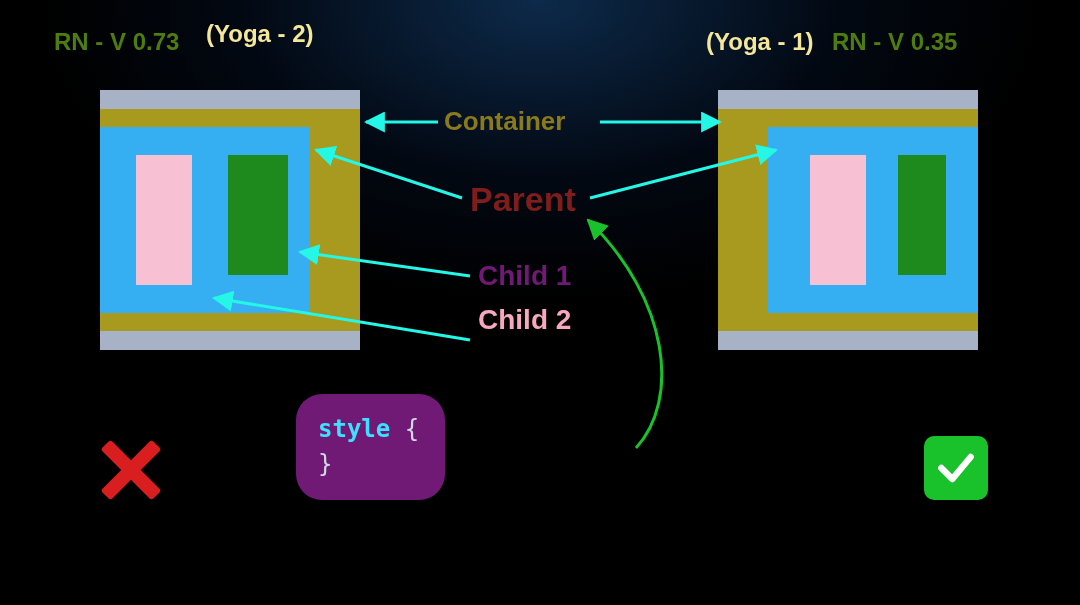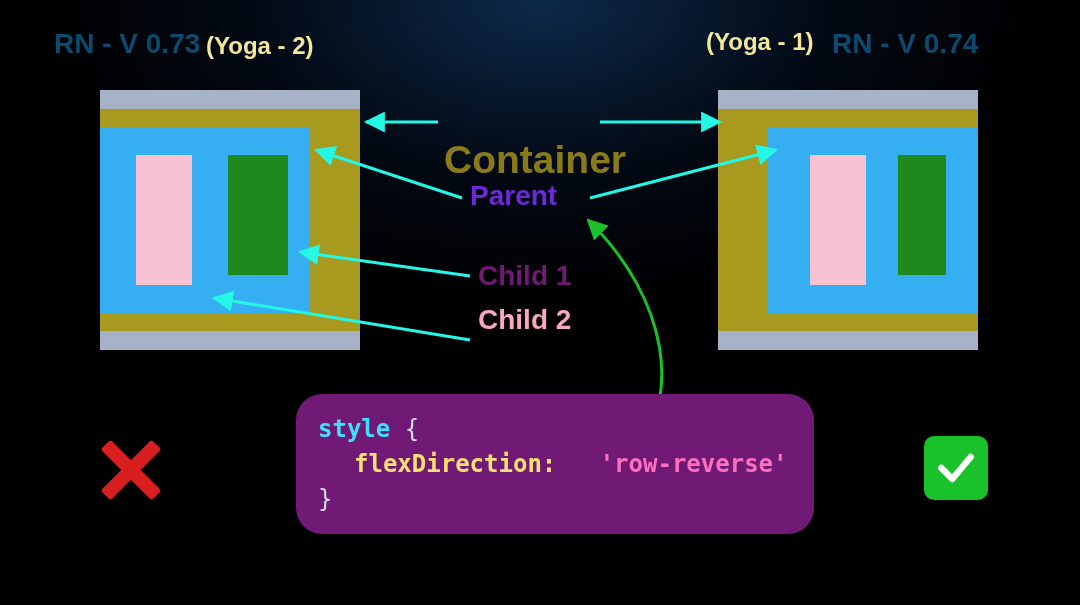--- a/index.html
+++ b/index.html
@@ -10,26 +10,26 @@
     background: radial-gradient(ellipse 500px 300px at 50% 0%, #0d2a4a 0%, #020812 60%, #000 100%);
     font-family: Arial, Helvetica, sans-serif;
     overflow: hidden;
     position: relative;
   }
   .abs { position: absolute; }
   .bold { font-weight: 800; }
   svg.arrows { position: absolute; top: 0; left: 0; pointer-events: none; }
 
   
-  .hdr-pink { color: #0c4a6e; font-size: 28px; }
+  .hdr-pink { color: #4d7c0f; font-size: 24px; }
   .hdr-yellow { color: #f5e79a; font-size: 24px; }
 
   
-  .lbl-container { color: #8a7a1a; font-size: 39px; margin-top: 32px; }
-  .lbl-parent    { color: #6d28d9; font-size: 28px; }
+  .lbl-container { color: #8a7a1a; font-size: 26px; }
+  .lbl-parent    { color: #7f1d1d; font-size: 34px; }
   .lbl-child1    { color: #701a75; font-size: 28px; }
   .lbl-child2    { color: #f7a7bf; font-size: 28px; }
 
   
   .demo-frame {
     position: absolute;
     width: 260px;
     height: 260px;
     background: #a8b2c6;
     display: flex;
@@ -105,23 +105,23 @@
     display: flex;
     align-items: center;
     justify-content: center;
   }
   .check-mark svg { width: 44px; height: 44px; }
 </style>
 </head>
 <body>
 
 <div class="abs hdr-pink bold" style="left:54px;  top:28px;">RN - V 0.73</div>
-<div class="abs hdr-yellow bold" style="left:206px; top:32px;">(Yoga - 2)</div>
+<div class="abs hdr-yellow bold" style="left:206px; top:20px;">(Yoga - 2)</div>
 <div class="abs hdr-yellow bold" style="left:706px; top:28px;">(Yoga - 1)</div>
-<div class="abs hdr-pink bold" style="left:832px; top:28px;">RN - V 0.74</div>
+<div class="abs hdr-pink bold" style="left:832px; top:28px;">RN - V 0.35</div>
 
 <div class="demo-frame" style="left:100px; top:90px;">
   <div class="container-box">
     <div class="parent-box" style="left:0px;">
       <div class="child-pink" style="position:absolute; left:36px;  top:28px;"></div>
       <div class="child-green" style="position:absolute; left:128px; top:28px; height:120px;"></div>
     </div>
   </div>
 </div>
 
@@ -160,25 +160,20 @@
   <line x1="470" y1="340" x2="214" y2="298" stroke="#25f7e6" stroke-width="3" marker-end="url(#arrCyan)"></line>
 
   <path d="M 636 448 C 680 400, 670 300, 588 220" stroke="#19c22a" stroke-width="3" fill="none" marker-end="url(#arrGreen)"></path>
 </svg>
 
 <div class="code-bubble" style="left:296px; top:394px;">
   <div>
     <span class="tok-key">style</span>
     <span class="tok-plain">{</span>
   </div>
-  <div style="padding-left:36px;">
-    <span class="tok-prop">flexDirection:</span>
-    <span class="tok-plain">&nbsp;</span>
-    <span class="tok-str">'row-reverse'</span>
-  </div>
   <div>
     <span class="tok-plain">}</span>
   </div>
 </div>
 
 <div class="cross-mark" style="left:96px; top:438px;" title="incorrect"></div>
 
 <div class="check-mark" style="left:924px; top:436px;" title="correct">
   <svg viewBox="0 0 24 24">
       <path d="M4 12 L10 18 L20 6" stroke="#ffffff" stroke-width="3.5" fill="none" stroke-linecap="round" stroke-linejoin="round"></path>

